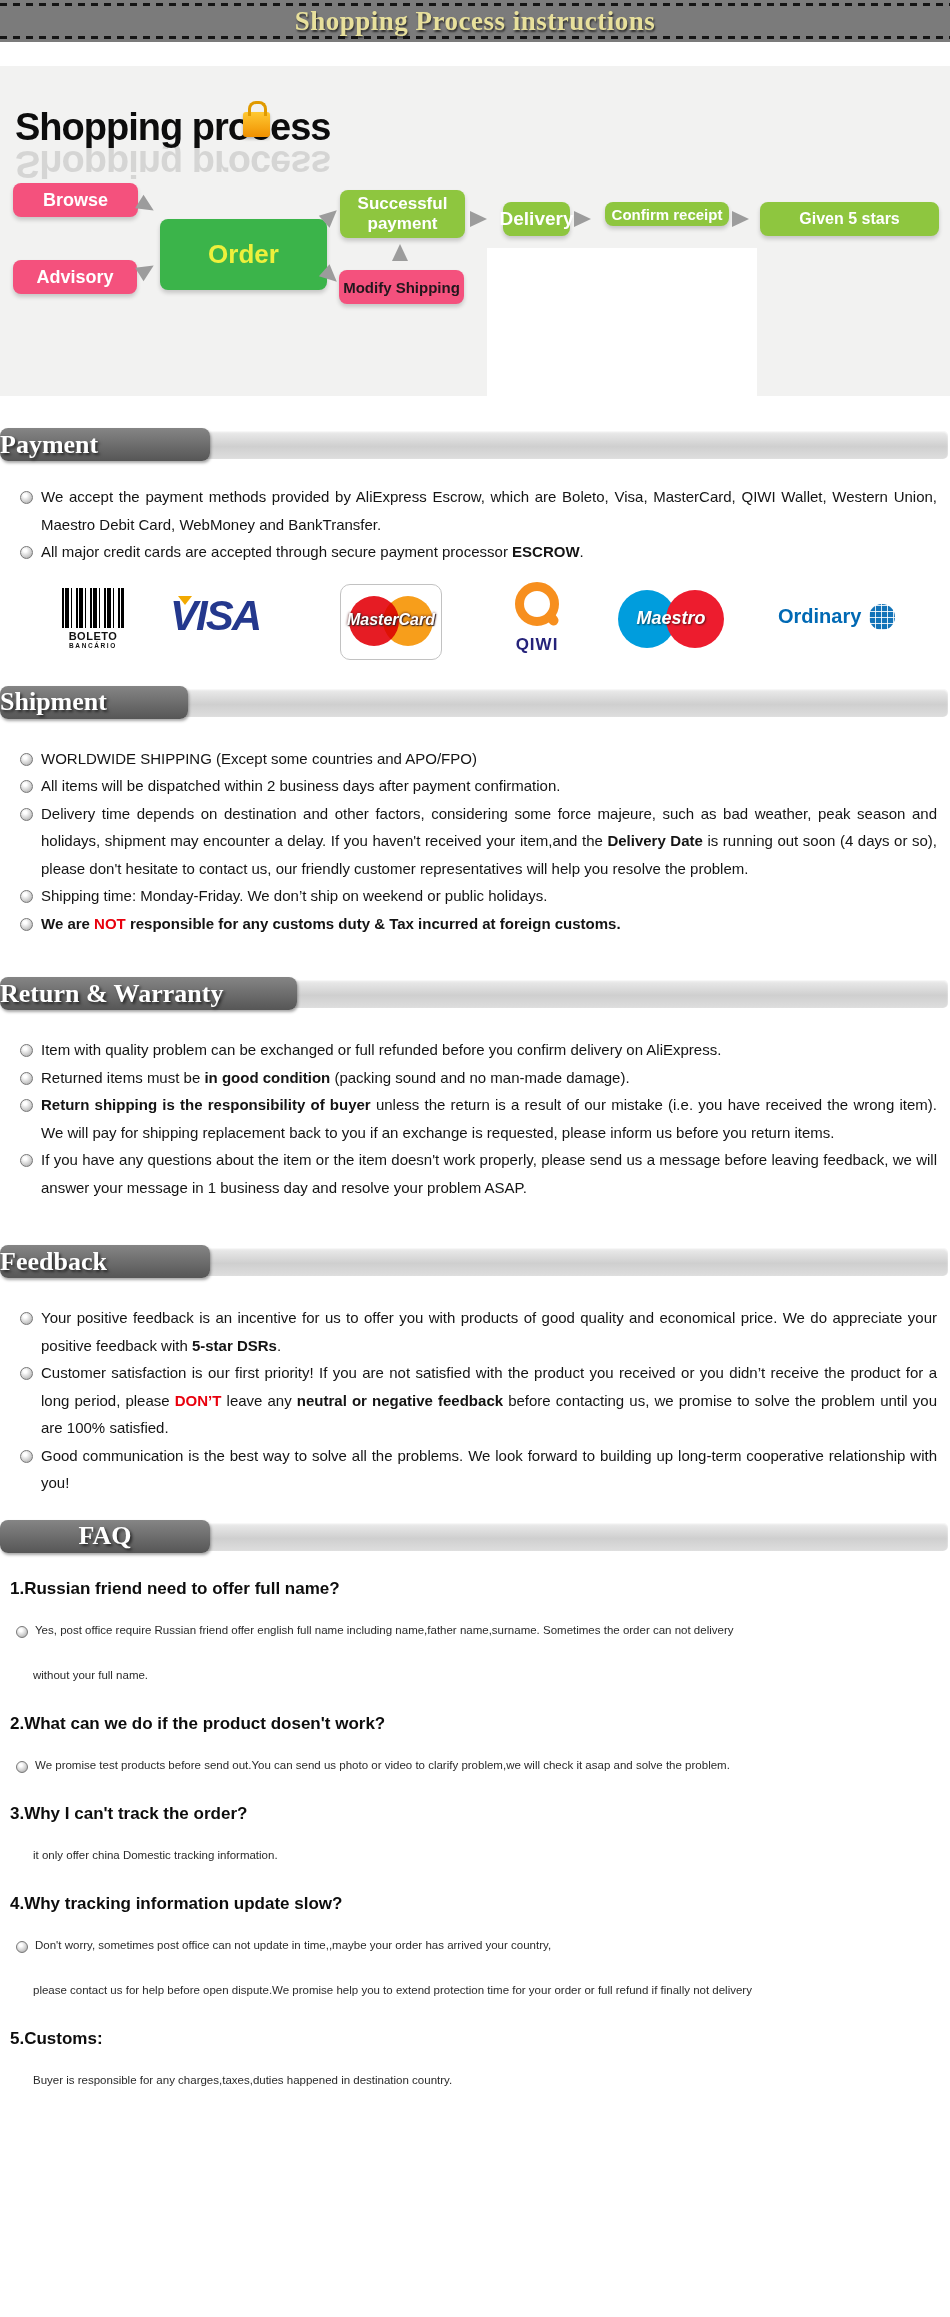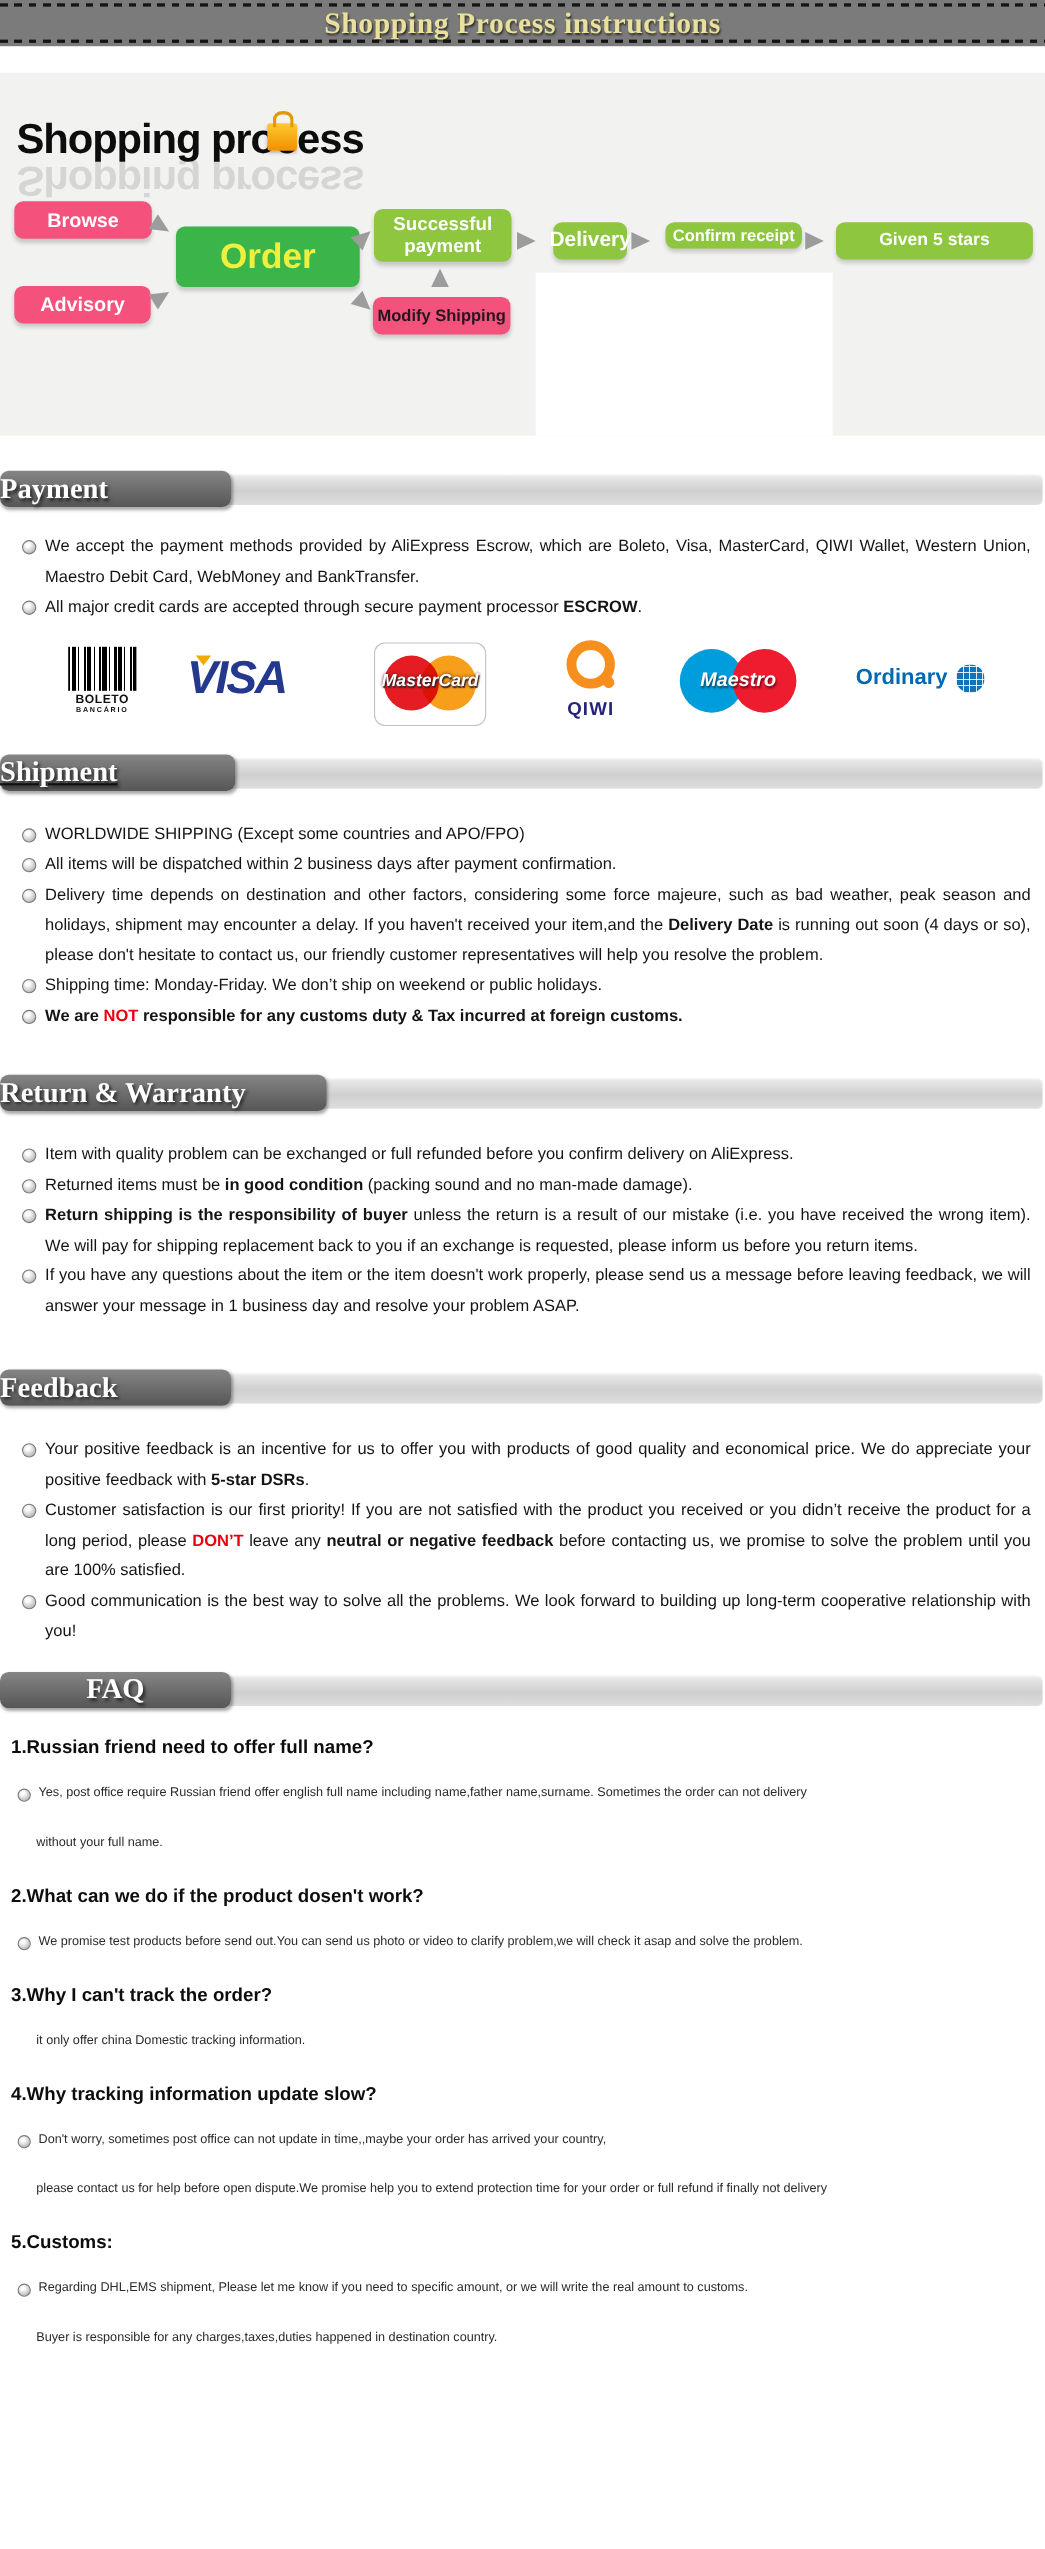--- a/index.html
+++ b/index.html
@@ -26,21 +26,21 @@
   .bag::before{content:"";position:absolute;top:-11px;left:5px;width:13px;height:12px;
         border:3px solid #e09a00;border-bottom:none;border-radius:8px 8px 0 0;}
 
   .node{position:absolute;border-radius:8px;display:flex;align-items:center;justify-content:center;
         text-align:center;font-weight:bold;box-shadow:0 3px 4px rgba(0,0,0,.18);}
   .pink{background:#f4517d;color:#fff;}
   .green{background:#3bb44a;}
   .lime{background:#8ec63f;color:#fff;}
   .n-browse{left:13px;top:117px;width:125px;height:34px;font-size:18px;}
   .n-advisory{left:13px;top:194px;width:124px;height:34px;font-size:18px;}
-  .n-order{left:160px;top:140px;width:167px;height:55px;font-size:32px;color:#eef03c;}
+  .n-order{left:160px;top:153px;width:167px;height:71px;font-size:26px;color:#eef03c;}
   .n-sp{left:340px;top:124px;width:125px;height:48px;font-size:17px;line-height:20px;}
   .n-modify{left:339px;top:204px;width:125px;height:34px;font-size:15px;color:#22171d;}
   .n-delivery{left:503px;top:136px;width:67px;height:34px;font-size:19px;}
   .n-confirm{left:605px;top:136px;width:124px;height:24px;font-size:15px;}
   .n-stars{left:760px;top:136px;width:179px;height:34px;font-size:16px;}
 
   .tri{position:absolute;width:0;height:0;border-top:8px solid transparent;
         border-bottom:8px solid transparent;border-left:17px solid #9c9c9c;}
   .tri.up{border-left:8px solid transparent;border-right:8px solid transparent;
         border-top:none;border-bottom:17px solid #9c9c9c;}
@@ -194,21 +194,21 @@
       <div class="mt">Maestro</div>
     </div>
     <div class="wm">
       <span class="wmt">Ordinary</span>
       <span class="globe"></span>
     </div>
   </div>
 
   <div class="sec-head mt-shipment">
     <div class="sec-head-bar"></div>
-    <div class="sec-head-dark" style="width:214px;text-decoration:underline;">
+    <div class="sec-head-dark" style="width:188px;">
       <span class="t">Shipment</span>
     </div>
   </div>
   <div class="bullets" style="margin-top:26px;">
     <div class="bullet">
       <span class="dot"></span>
       <div class="btext"><span>WORLDWIDE SHIPPING (Except some countries and APO/FPO)</span></div>
     </div>
     <div class="bullet">
       <span class="dot"></span>
@@ -299,20 +299,16 @@
     <div class="faq-cont">it only offer china Domestic tracking information.</div>
 
     <div class="faq-q">4.Why tracking information update slow?</div>
     <div class="faq-a">
       <span class="dot"></span>
       <div class="faq-atext">Don't worry, sometimes post office can not update in time,,maybe your order has arrived your country,</div>
     </div>
     <div class="faq-cont">please contact us for help before open dispute.We promise help you to extend protection time for your order or full refund if finally not delivery</div>
 
     <div class="faq-q">5.Customs:</div>
-    <div class="faq-a">
-      <span class="dot"></span>
-      <div class="faq-atext">Regarding DHL,EMS shipment, Please let me know if you need to specific amount, or we will write the real amount to customs.</div>
-    </div>
     <div class="faq-cont">Buyer is responsible for any charges,taxes,duties happened in destination country.</div>
   </div>
 
 </div>
 
 </body></html>

